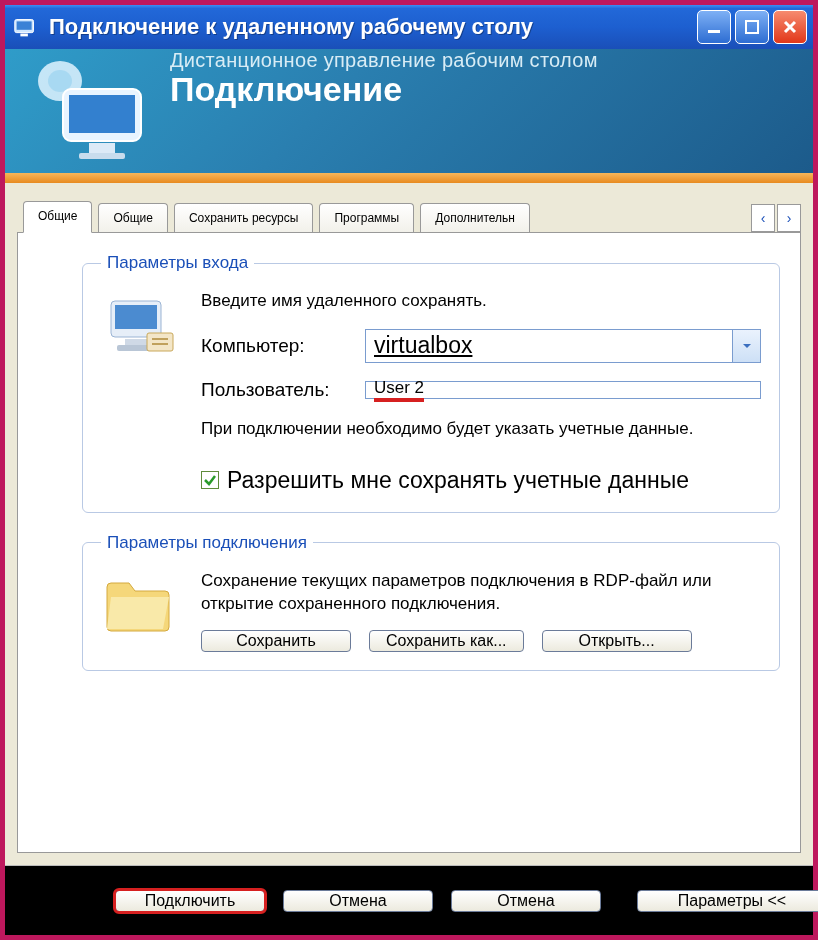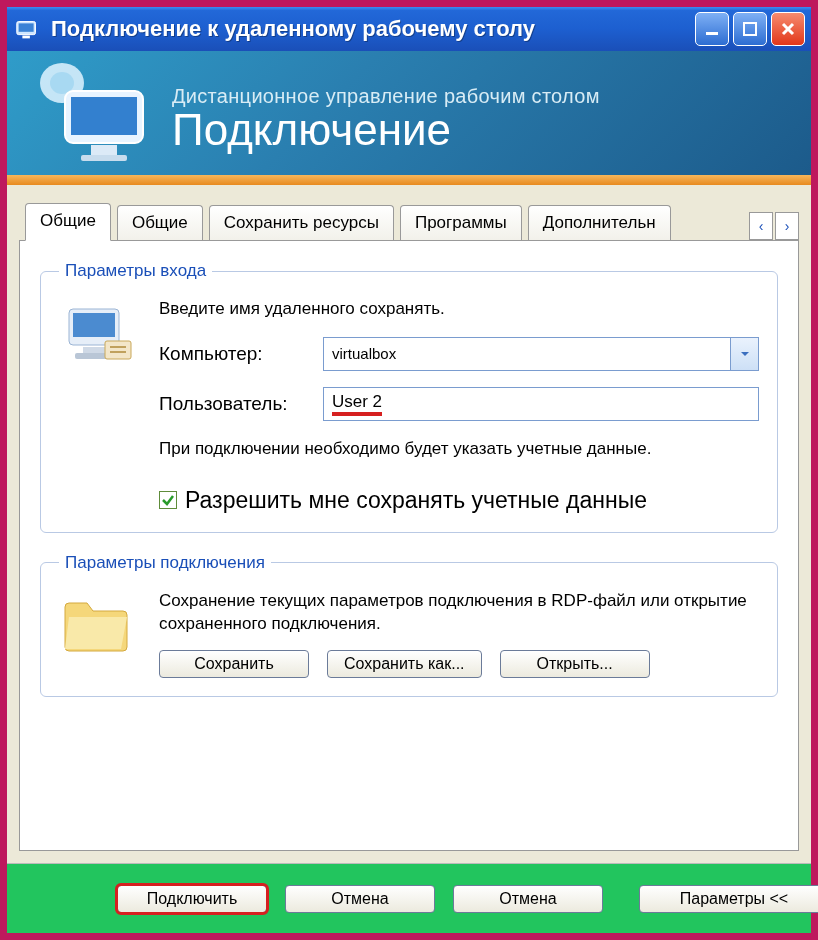--- a/index.html
+++ b/index.html
@@ -1,21 +1,21 @@
 <!DOCTYPE html>
 <html><head>
 <meta charset="utf-8">
 <style>
 * { box-sizing: border-box; margin: 0; padding: 0; }
 body { font-family: Tahoma, Arial, sans-serif; font-size: 14px; background: #fff; }
 
 .window {
   width: 818px;
   height: 940px;
-  border: 7px solid #be185d;
+  border: 5px solid #be185d;
   background: #ece9d8;
   display: flex;
   flex-direction: column;
 }
 
 .titlebar {
   height: 44px;
   background: linear-gradient(to bottom, #3c8ef3 0%, #2268d8 8%, #1d5fd0 50%, #1a4fb8 100%);
   display: flex;
   align-items: center;
@@ -45,50 +45,49 @@
 }
 .tbtn.min, .tbtn.max { background: linear-gradient(to bottom,#7eb0f5,#2d6dd2); }
 .tbtn.close { background: linear-gradient(to bottom,#f68b6f,#e2371a); }
 .tbtn svg { width: 18px; height: 18px; }
 
 .banner {
   height: 134px;
   background: linear-gradient(135deg, #2f9cc9 0%, #2a7fb0 40%, #1c5a8a 100%);
   position: relative;
   display: flex;
-  align-items: center;
   padding-left: 165px;
   color: #fff;
   overflow: hidden;
 }
 .banner::after {
   content:"";
   position:absolute; left:0; right:0; bottom:0; height:10px;
   background: linear-gradient(to bottom,#f7b65a,#e88a1f);
 }
 .banner-icon {
   position:absolute; left:20px; top:10px;
   width:130px;height:110px;
 }
 .banner-sub { font-size: 20px; font-weight: 300; letter-spacing:.3px; color:#d8ecf5; }
-.banner-title { font-size: 44px; font-weight: 400; line-height:1; }
+.banner-title { font-size: 34px; font-weight: 700; line-height:1; }
 
 .tabstrip {
   display: flex;
   align-items: flex-end;
   padding: 18px 12px 0 18px;
   gap: 6px;
   position:relative;
 }
 .tab {
   border: 1px solid #999;
   border-bottom: none;
   border-radius: 4px 4px 0 0;
   padding: 7px 14px;
-  font-size: 17px;
+  font-size: 12px;
   background: linear-gradient(to bottom,#fff,#f2f1ea);
   cursor: pointer;
   position:relative;
 }
 .tab.active {
   background: #fff;
   border-bottom: 1px solid #fff;
   margin-bottom: -1px;
   z-index:2;
   padding-bottom:9px;
@@ -112,20 +111,21 @@
   padding: 20px 20px 10px 20px;
   position:relative;
   z-index:1;
 }
 
 fieldset {
   border: 1px solid #b9c9e4;
   border-radius: 6px;
   padding: 16px 18px 18px 18px;
   margin-bottom: 20px;
+  margin-left: 44px;
 }
 legend {
   font-size: 17px;
   color: #1a4fb8;
   padding: 0 6px;
 }
 
 .login-grid {
   display:grid;
   grid-template-columns: 90px 1fr;
@@ -139,69 +139,70 @@
 .combo {
   flex:1;
   height:34px;
   border:1px solid #7a9ccf;
   display:flex; align-items:center;
   background:#fff;
   position:relative;
 }
 .combo input {
   flex:1; border:none; outline:none;
-  font-size:15px; padding:0 8px;
+  font-size:23px; padding:0 8px;
   background:transparent;
+  text-decoration:underline;
 }
 .combo-btn {
   width:28px; height:100%;
   border-left:1px solid #7a9ccf;
   background:linear-gradient(to bottom,#eaf2fd,#cde0f6);
   display:flex;align-items:center;justify-content:center;
   cursor:pointer;
 }
 .combo-btn svg{width:12px;height:12px;}
 .underline-red {
   border-bottom: 4px solid #d62020;
 }
 .textfield {
   flex:1; height:18px;
   border:1px solid #7a9ccf;
   display:flex;align-items:center;
-  padding:16px 8px;
+  padding:4px 8px;
 }
 .textfield span { font-size:17px; }
 .infotext { font-size:17px; line-height:1.4; }
 .checkbox-row { display:flex; align-items:center; gap:8px; margin-top:10px; }
 .checkbox {
   width:18px;height:18px;border:1px solid #5f8c3a;background:#fff;
   display:flex;align-items:center;justify-content:center;
 }
 .checkbox svg{width:14px;height:14px;}
 
 .conn-grid {
   display:grid;
   grid-template-columns: 90px 1fr;
   column-gap:10px;
 }
 .conn-icon svg{width:75px;height:70px;}
 .btn-row { display:flex; gap:18px; margin-top:14px; }
 .xp-button {
-  min-width:150px; height:28px;
+  min-width:150px; height:22px;
   border:1px solid #6b7b99;
   border-radius:4px;
   background:linear-gradient(to bottom,#fff,#eceade);
   font-size:16px;
   cursor:pointer;
   padding:0 16px;
 }
 
 .bottom-bar {
   height:70px;
-  background:#22c55e;
+  background:#000000;
   border-top:1px solid #bbb;
   display:flex;
   align-items:center;
   gap:18px;
   padding:0 20px 0 110px;
 }
 .bottom-bar .xp-button.primary {
   outline:3px solid #d62020;
   outline-offset:-1px;
 }

